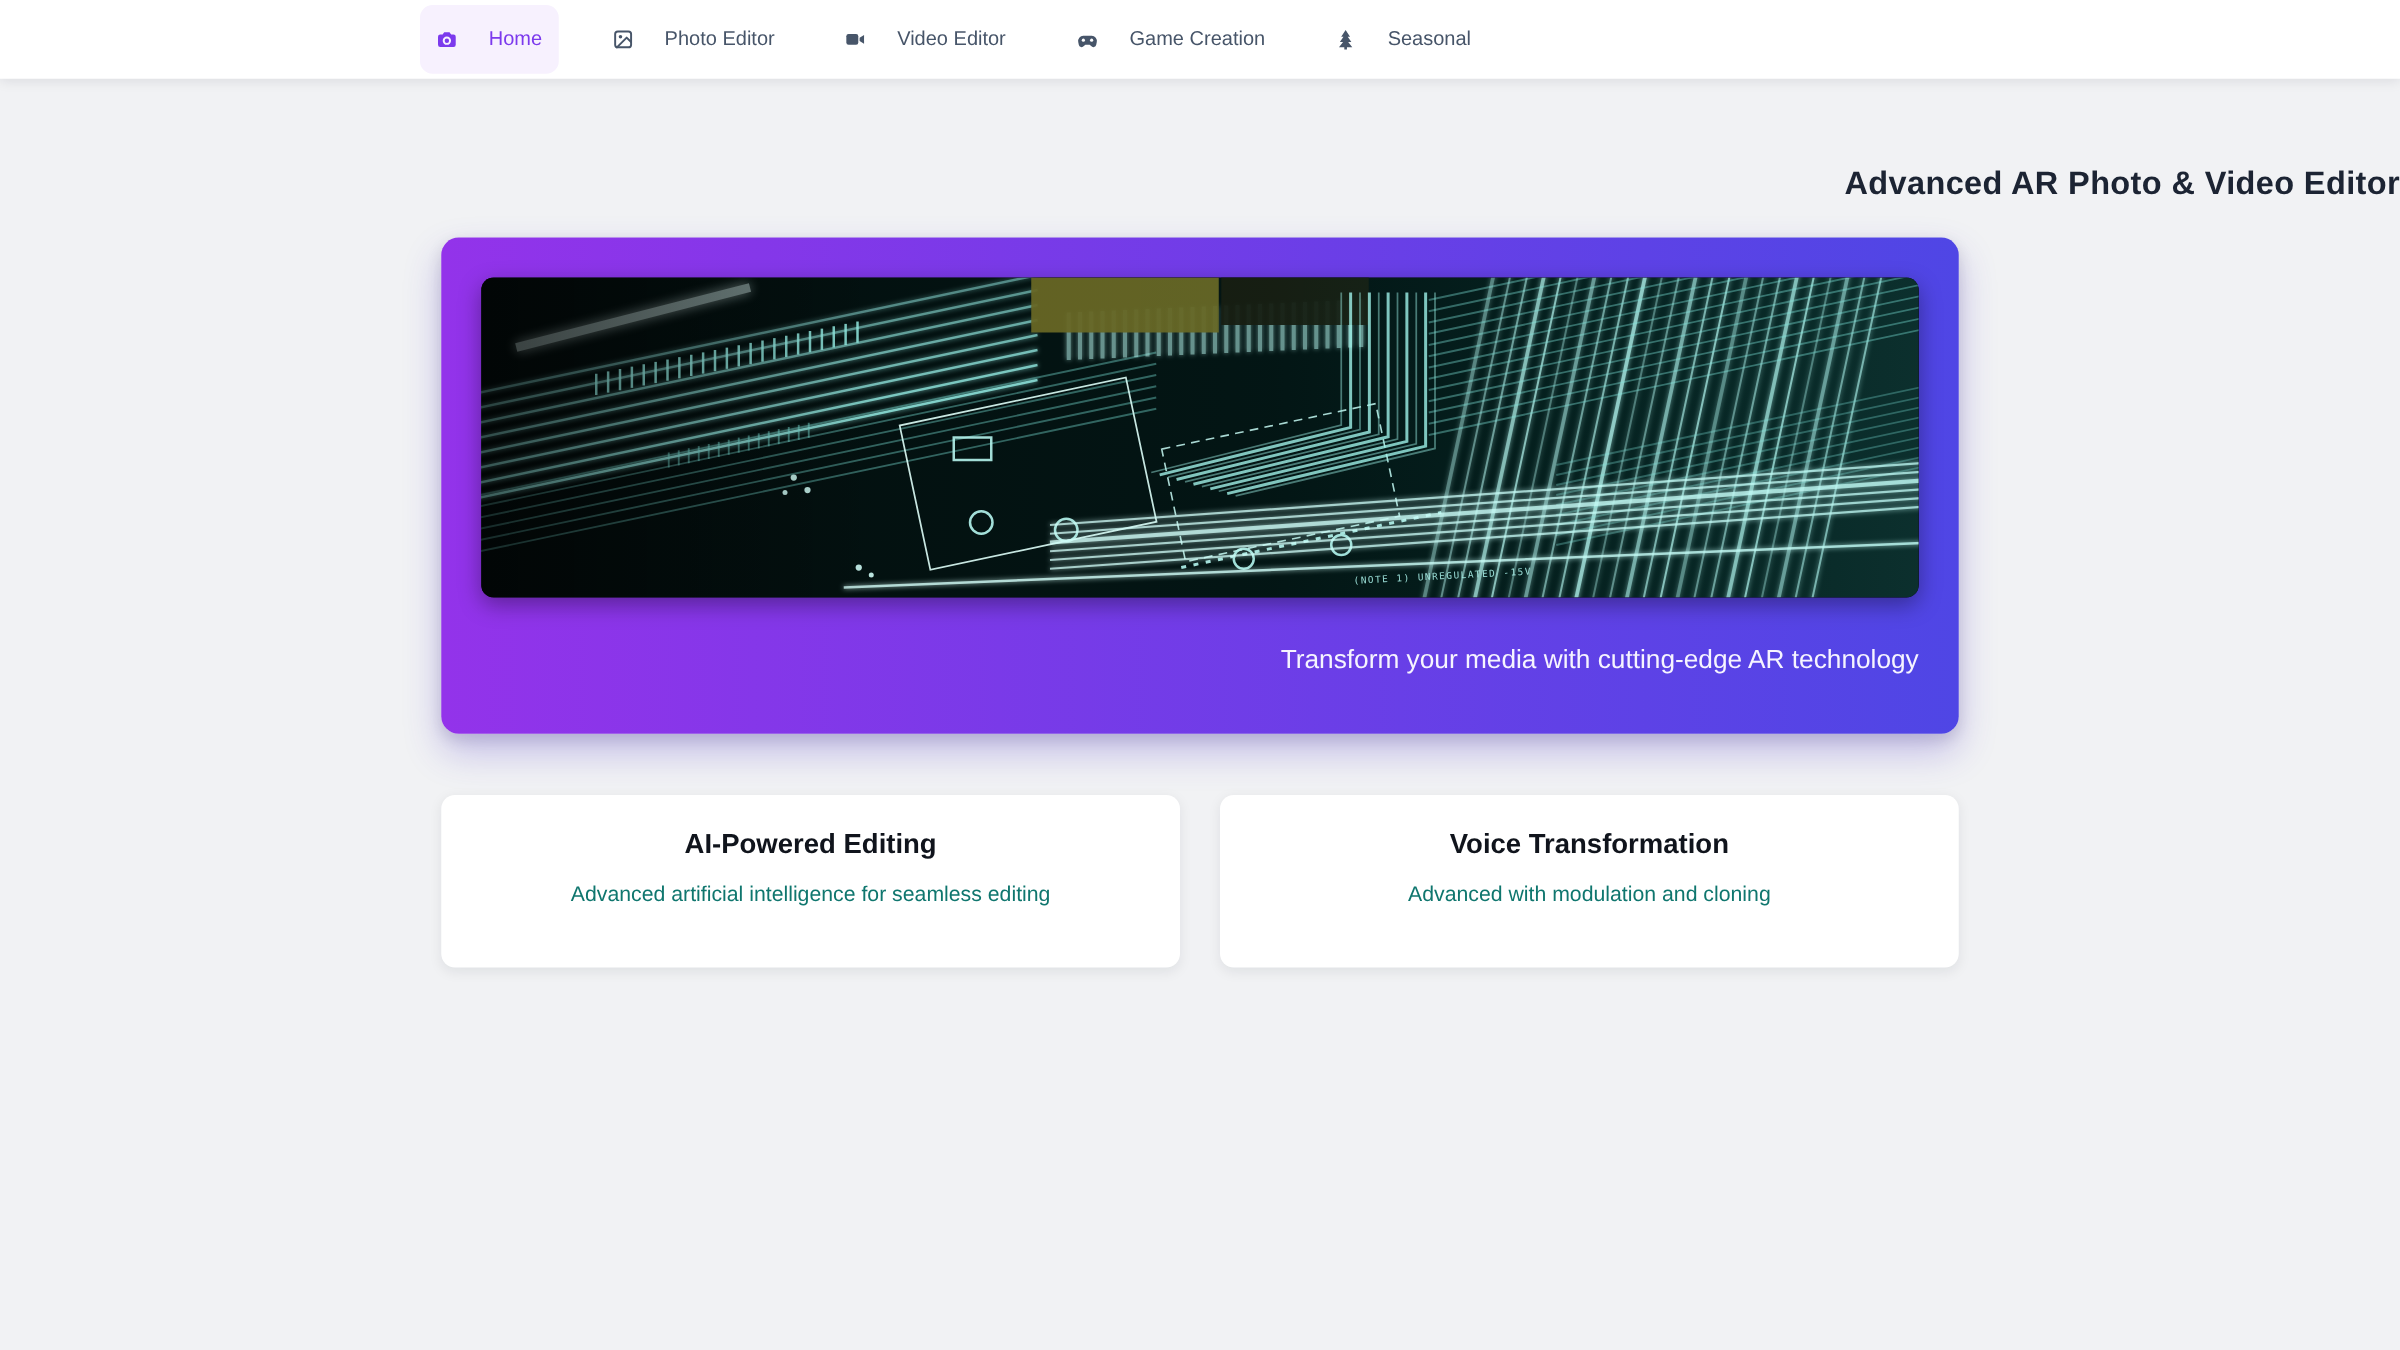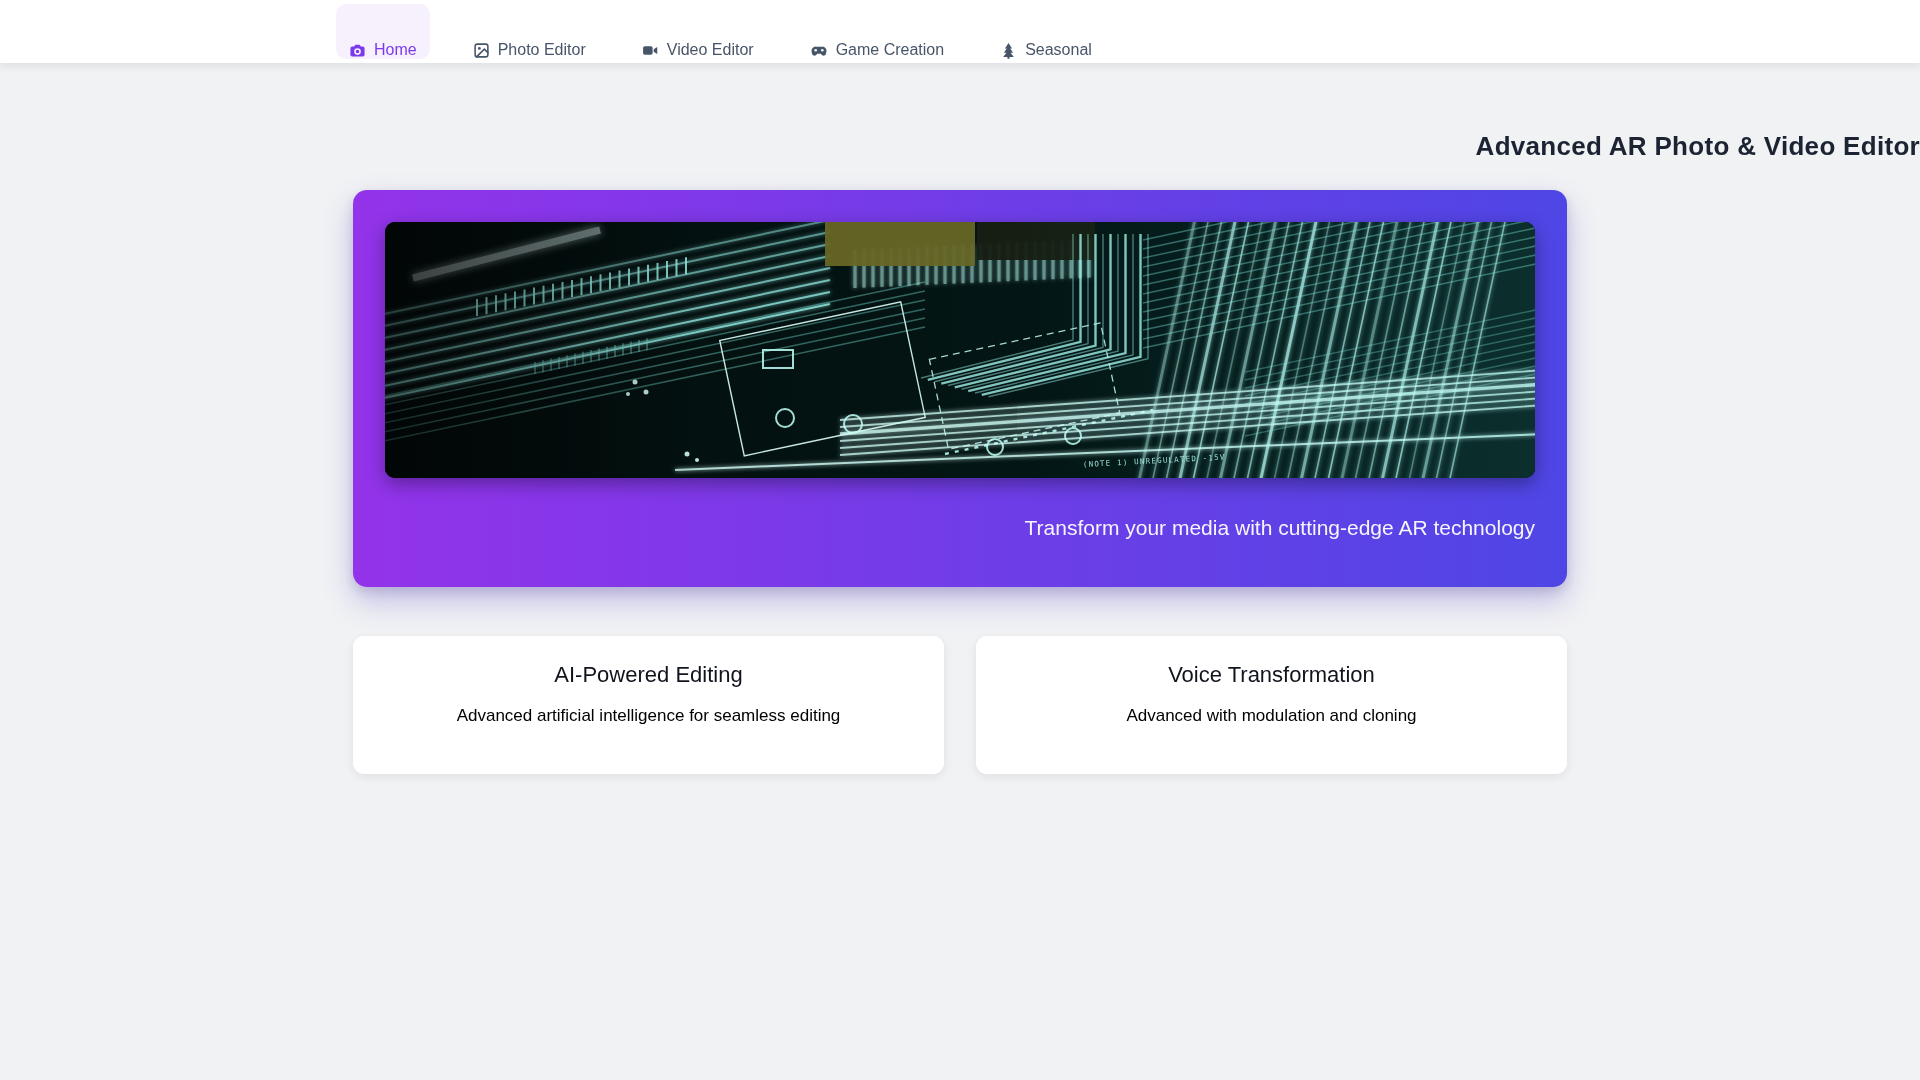--- a/index.html
+++ b/index.html
@@ -24,21 +24,21 @@
   .navbar{
     height:63px;background:#ffffff;
     box-shadow:0 2px 10px rgba(15,23,42,0.10);
     position:relative;z-index:5;
   }
   .nav-inner{
     width:1248px;margin:0 auto;height:100%;
     display:flex;align-items:center;gap:30px;
   }
   .nav-item{
-    display:flex;align-items:flex-end;gap:8px;
+    display:flex;align-items:center;gap:25px;
     height:55px;padding:0 13px;border-radius:10px;
     color:var(--nav-inactive);font-size:16px;
     cursor:pointer;user-select:none;text-decoration:none;
     white-space:nowrap;
   }
   .nav-item.active{background:var(--accent-bg);color:var(--accent);}
   .nav-item .ic{display:flex;align-items:center;}
   .nav-item svg{display:block;}
   
   .page-title{
@@ -70,24 +70,24 @@
     width:1214px;margin:49px auto 0;
     display:flex;gap:32px;
   }
   .card{
     flex:1;min-height:138px;background:#ffffff;
     border-radius:11px;padding:26px 26px 20px;
     box-shadow:0 3px 10px rgba(15,23,42,0.08);
     text-align:center;
   }
   .card h3{
-    margin:0 0 16px;font-size:22px;font-weight:normal;color:#10141c;
+    margin:0 0 16px;font-size:22px;font-weight:bold;color:#10141c;
   }
   .card p{
-    margin:10px;font-size:17px;line-height:1.45;color:#000000;
+    margin:10px;font-size:17px;line-height:1.45;color:#0f766e;
   }
 </style>
 </head>
 <body>
 
 <nav class="navbar">
   <div class="nav-inner">
 
     <a class="nav-item active">
       <span class="ic">

